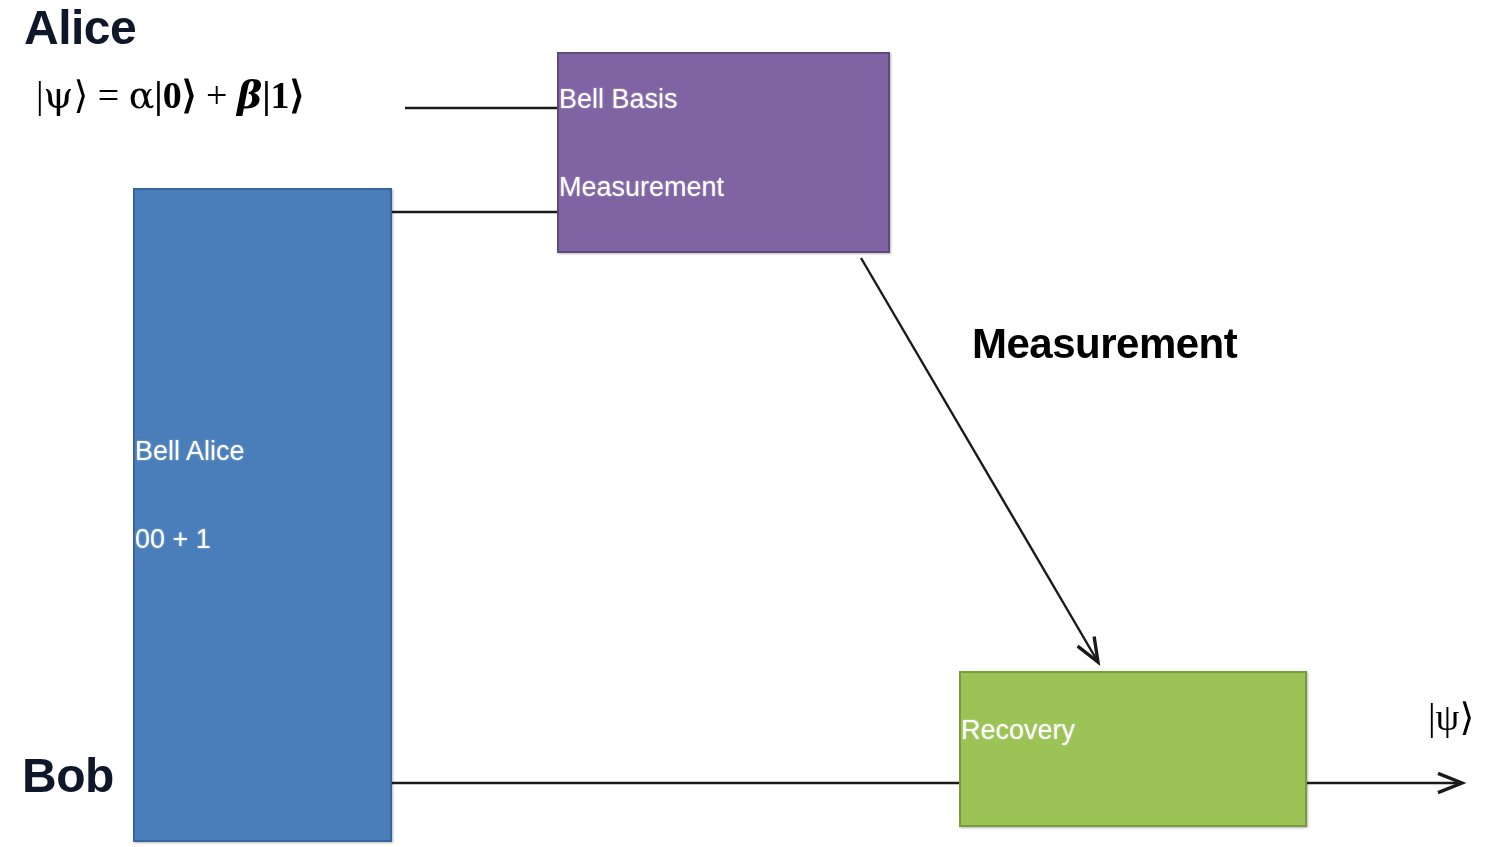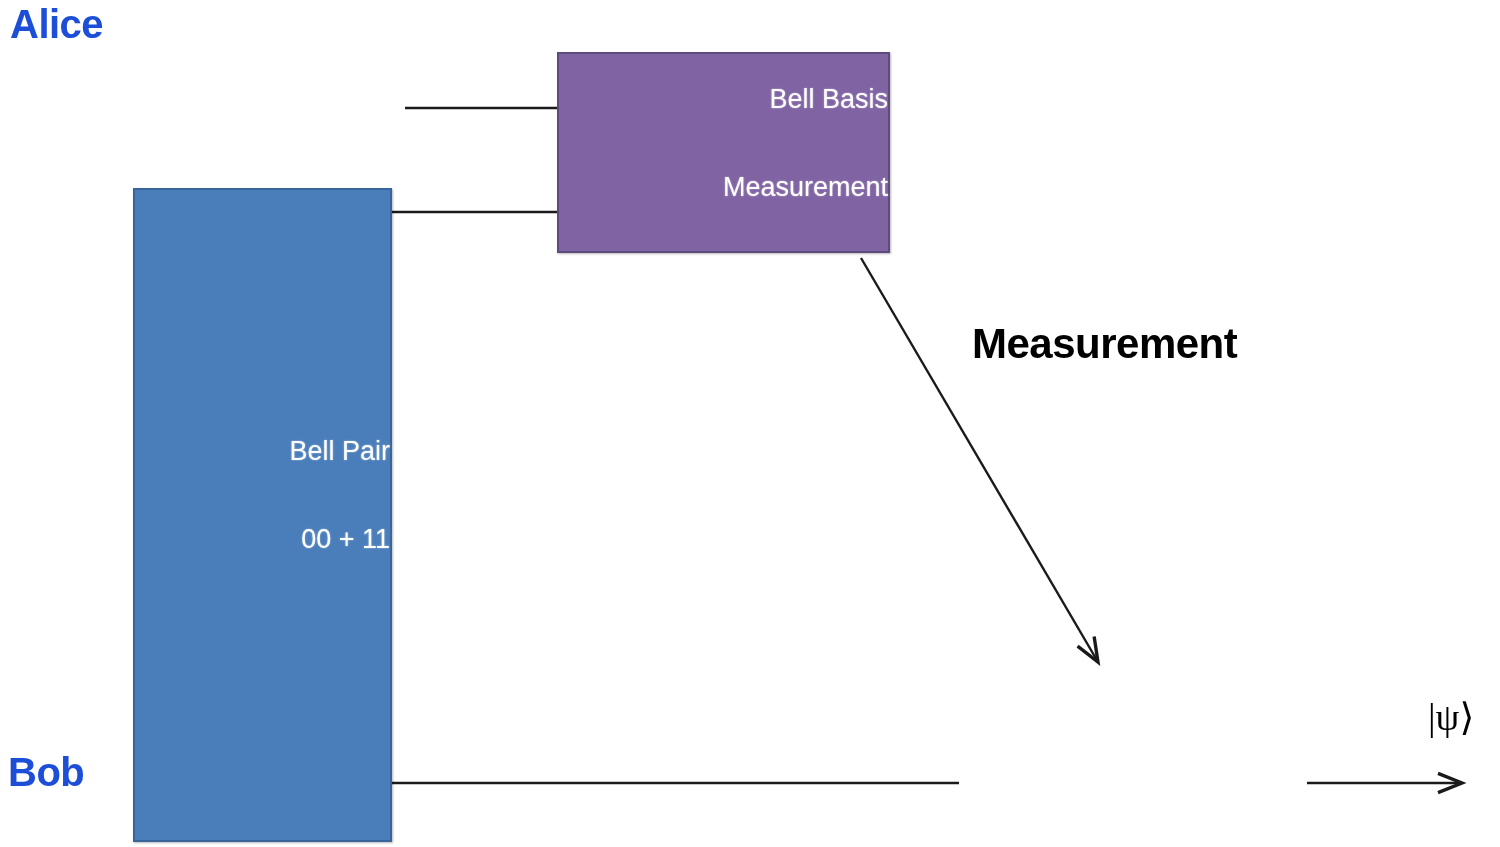--- a/index.html
+++ b/index.html
@@ -16,25 +16,26 @@
     height: 847px;
     background: #ffffff;
     overflow: hidden;
   }
 
   
   .actor-label {
     position: absolute;
     font-family: "Liberation Sans", sans-serif;
     font-weight: bold;
-    font-size: 40px;
-    color: #1d4ed8;
+    font-size: 48px;
+    color: #0f172a;
     letter-spacing: -0.5px;
     white-space: nowrap;
     line-height: 1;
+    margin-left: 14px;
   }
   #alice-label { left: 10px; top: 4px; }
   #bob-label   { left: 8px;  top: 752px; text-align: right; }
 
   
   #input-state {
     position: absolute;
     left: 36px;
     top: 76px;
     font-family: "Liberation Serif", serif;
@@ -47,21 +48,21 @@
   #input-state .greek-a { font-family: "DejaVu Serif", serif; font-style: normal; }
   #input-state .greek-b { font-family: "DejaVu Serif", serif; font-style: italic; font-weight: bold; }
   #input-state .digit   { font-weight: bold; }
 
   
   .proc-box {
     position: absolute;
     box-sizing: border-box;
     display: flex;
     flex-direction: column;
-    align-items: flex-end;
+    align-items: flex-start;
     color: #ffffff;
     font-family: "Liberation Sans", sans-serif;
     text-shadow: 0 0 2px rgba(255,255,255,0.55);
   }
   .proc-line { white-space: nowrap; }
 
   #bell-pair-box {
     left: 133px;
     top: 188px;
     width: 259px;
@@ -157,31 +158,37 @@
 
     <line x1="390" y1="783" x2="959" y2="783" stroke="#1a1a1a" stroke-width="2.4"></line>
 
     <line x1="1307" y1="783" x2="1462" y2="783" stroke="#1a1a1a" stroke-width="2.4" marker-end="url(#arrowhead-open)"></line>
   </svg>
 
   <div class="actor-label" id="alice-label">Alice</div>
 
   <div class="actor-label" id="bob-label">Bob</div>
 
+  <div id="input-state">
+    <span class="ket-bar">|</span><span class="greek-a">ψ</span><span class="ket-bar">⟩</span><span> = </span><span class="greek-a">α</span><span class="digit">|0⟩</span><span> + </span><span class="greek-b">β</span><span class="digit">|1⟩</span>
+  </div>
 
   <div class="proc-box" id="bell-pair-box">
-    <div class="proc-line l1">Bell Pair</div>
-    <div class="proc-line l2">00 + 11</div>
+    <div class="proc-line l1">Bell Alice</div>
+    <div class="proc-line l2">00 + 1</div>
   </div>
 
   <div class="proc-box" id="bell-basis-box">
     <div class="proc-line l1">Bell Basis</div>
     <div class="proc-line l2">Measurement</div>
   </div>
 
+  <div class="proc-box" id="recovery-box">
+    <div class="proc-line l1">Recovery</div>
+  </div>
 
   <div id="measurement-result-label">
     <div>Measurement</div>
   </div>
 
   <div id="output-state">|ψ⟩</div>
 
 </div>
 
 </body></html>

